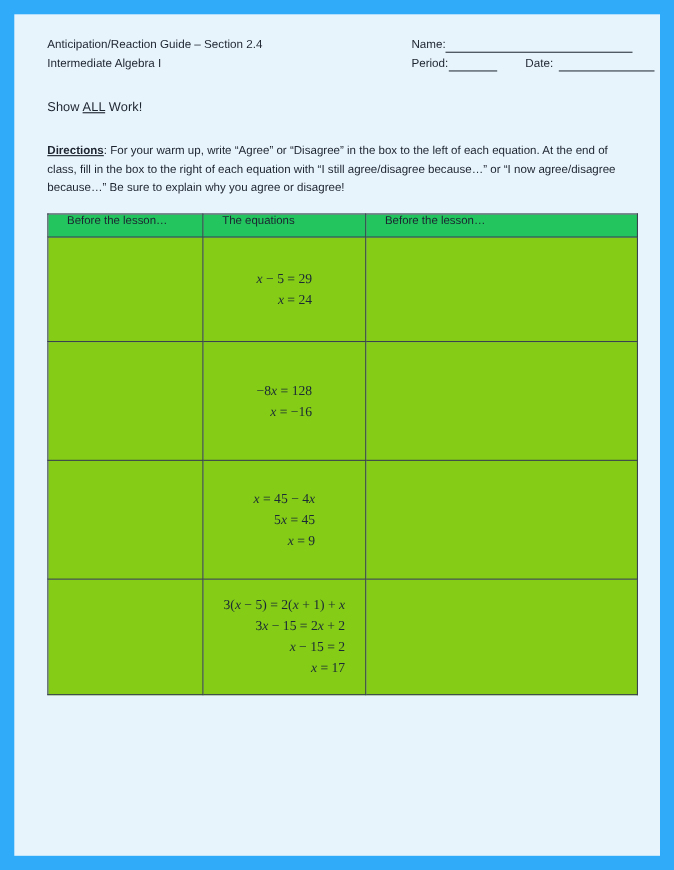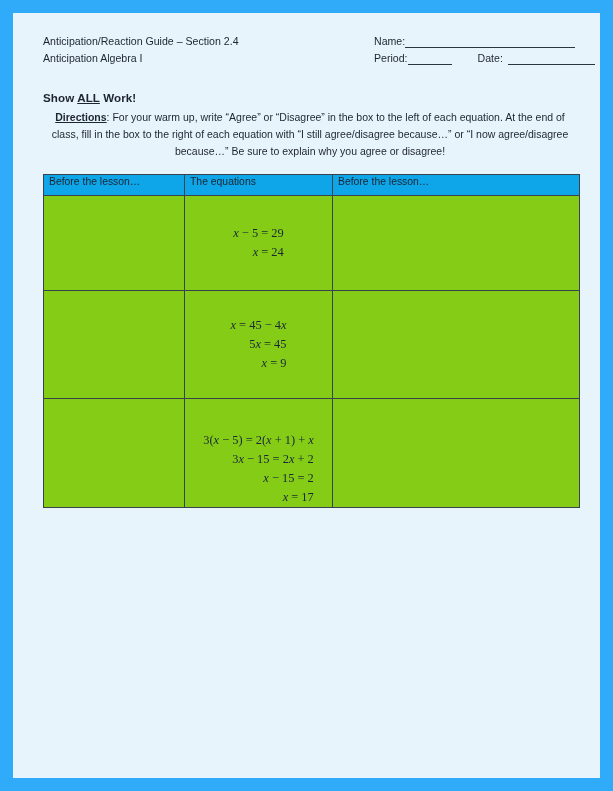--- a/index.html
+++ b/index.html
@@ -35,54 +35,54 @@
   }
   .rule.name{width:170px;}
   .rule.period{width:44px;}
   .rule.date{width:87px;}
   .gap{display:inline-block;width:26px;}
   .gap-sm{display:inline-block;width:5px;}
 
   .showall{
     margin-top:6px;
     font-size:11.6px;
-    font-weight:bold;
+    font-weight:normal;
     letter-spacing:.1px;
   }
   .showall u{text-decoration:underline;}
 
   .directions{
-    margin-top:5px;
+    margin-top:25px;
     font-size:10.5px;
     line-height:16.8px;
-    text-align:center;
+    text-align:left;
     width:534px;
   }
   .directions b{font-weight:bold;text-decoration:underline;}
 
   
   .tbl{
     margin-top:15px;
     width:536px;
     border-collapse:collapse;
     table-layout:fixed;
   }
   .tbl td,.tbl th{
     border:1.4px solid #39434e;
     padding:0;
     vertical-align:top;
     background:#84cc16;
   }
   .tbl th{
-    background:#0ea5e9;
+    background:#22c55e;
     height:18px;
     font-weight:normal;
     font-size:10.4px;
     text-align:left;
-    padding:1px 0 1px 5px;
+    padding:1px 0 1px 17px;
     color:#1c2430;
   }
   .col-a{width:141px;}
   .col-b{width:148px;}
   .col-c{width:247px;}
 
   .eqcell{
     text-align:center;
     font-family:"Liberation Serif", serif;
     font-size:12.4px;
@@ -116,21 +116,21 @@
 </style>
 </head>
 <body>
 
 <div class="page">
   <div class="sheet">
 
     <div class="hdr">
       <div class="hdr-left">
         <div class="hdr-line">Anticipation/Reaction Guide – Section 2.4</div>
-        <div class="hdr-line">Anticipation Algebra I</div>
+        <div class="hdr-line">Intermediate Algebra I</div>
       </div>
       <div class="hdr-right">
         <div class="field">
           <span class="lbl">Name:</span>
           <span class="rule name"></span>
         </div>
         <div class="field">
           <span class="lbl">Period:</span>
           <span class="rule period"></span>
           <span class="gap"></span>
@@ -159,25 +159,30 @@
         </tr>
       </thead>
       <tbody id="tbody">
           <tr>
             <td style="height: 94px;"></td>
             <td class="eqcell"><div class="eqstack" style="margin-top: 28px;"><div class="eqline"><i>x</i> − 5 = 29</div><div class="eqline"><i>x</i> = 24</div></div></td>
             <td></td>
           </tr>
           <tr>
             <td style="height: 107px;"></td>
+            <td class="eqcell"><div class="eqstack" style="margin-top: 35px;"><div class="eqline">−8<i>x</i> = 128</div><div class="eqline"><i>x</i> = −16</div></div></td>
+            <td></td>
+          </tr>
+          <tr>
+            <td style="height: 107px;"></td>
             <td class="eqcell"><div class="eqstack" style="margin-top: 25px;"><div class="eqline"><i>x</i> = 45 − 4<i>x</i></div><div class="eqline">5<i>x</i> = 45</div><div class="eqline"><i>x</i> = 9</div></div></td>
             <td></td>
           </tr>
           <tr>
             <td style="height: 104px;"></td>
-            <td class="eqcell"><div class="eqstack" style="margin-top: 32px;"><div class="eqline">3(<i>x</i> − 5) = 2(<i>x</i> + 1) + <i>x</i></div><div class="eqline">3<i>x</i> − 15 = 2<i>x</i> + 2</div><div class="eqline"><i>x</i> − 15 = 2</div><div class="eqline"><i>x</i> = 17</div></div></td>
+            <td class="eqcell"><div class="eqstack" style="margin-top: 14px;"><div class="eqline">3(<i>x</i> − 5) = 2(<i>x</i> + 1) + <i>x</i></div><div class="eqline">3<i>x</i> − 15 = 2<i>x</i> + 2</div><div class="eqline"><i>x</i> − 15 = 2</div><div class="eqline"><i>x</i> = 17</div></div></td>
             <td></td>
           </tr>
         </tbody>
     </table>
 
   </div>
 </div>
 
 </body></html>

